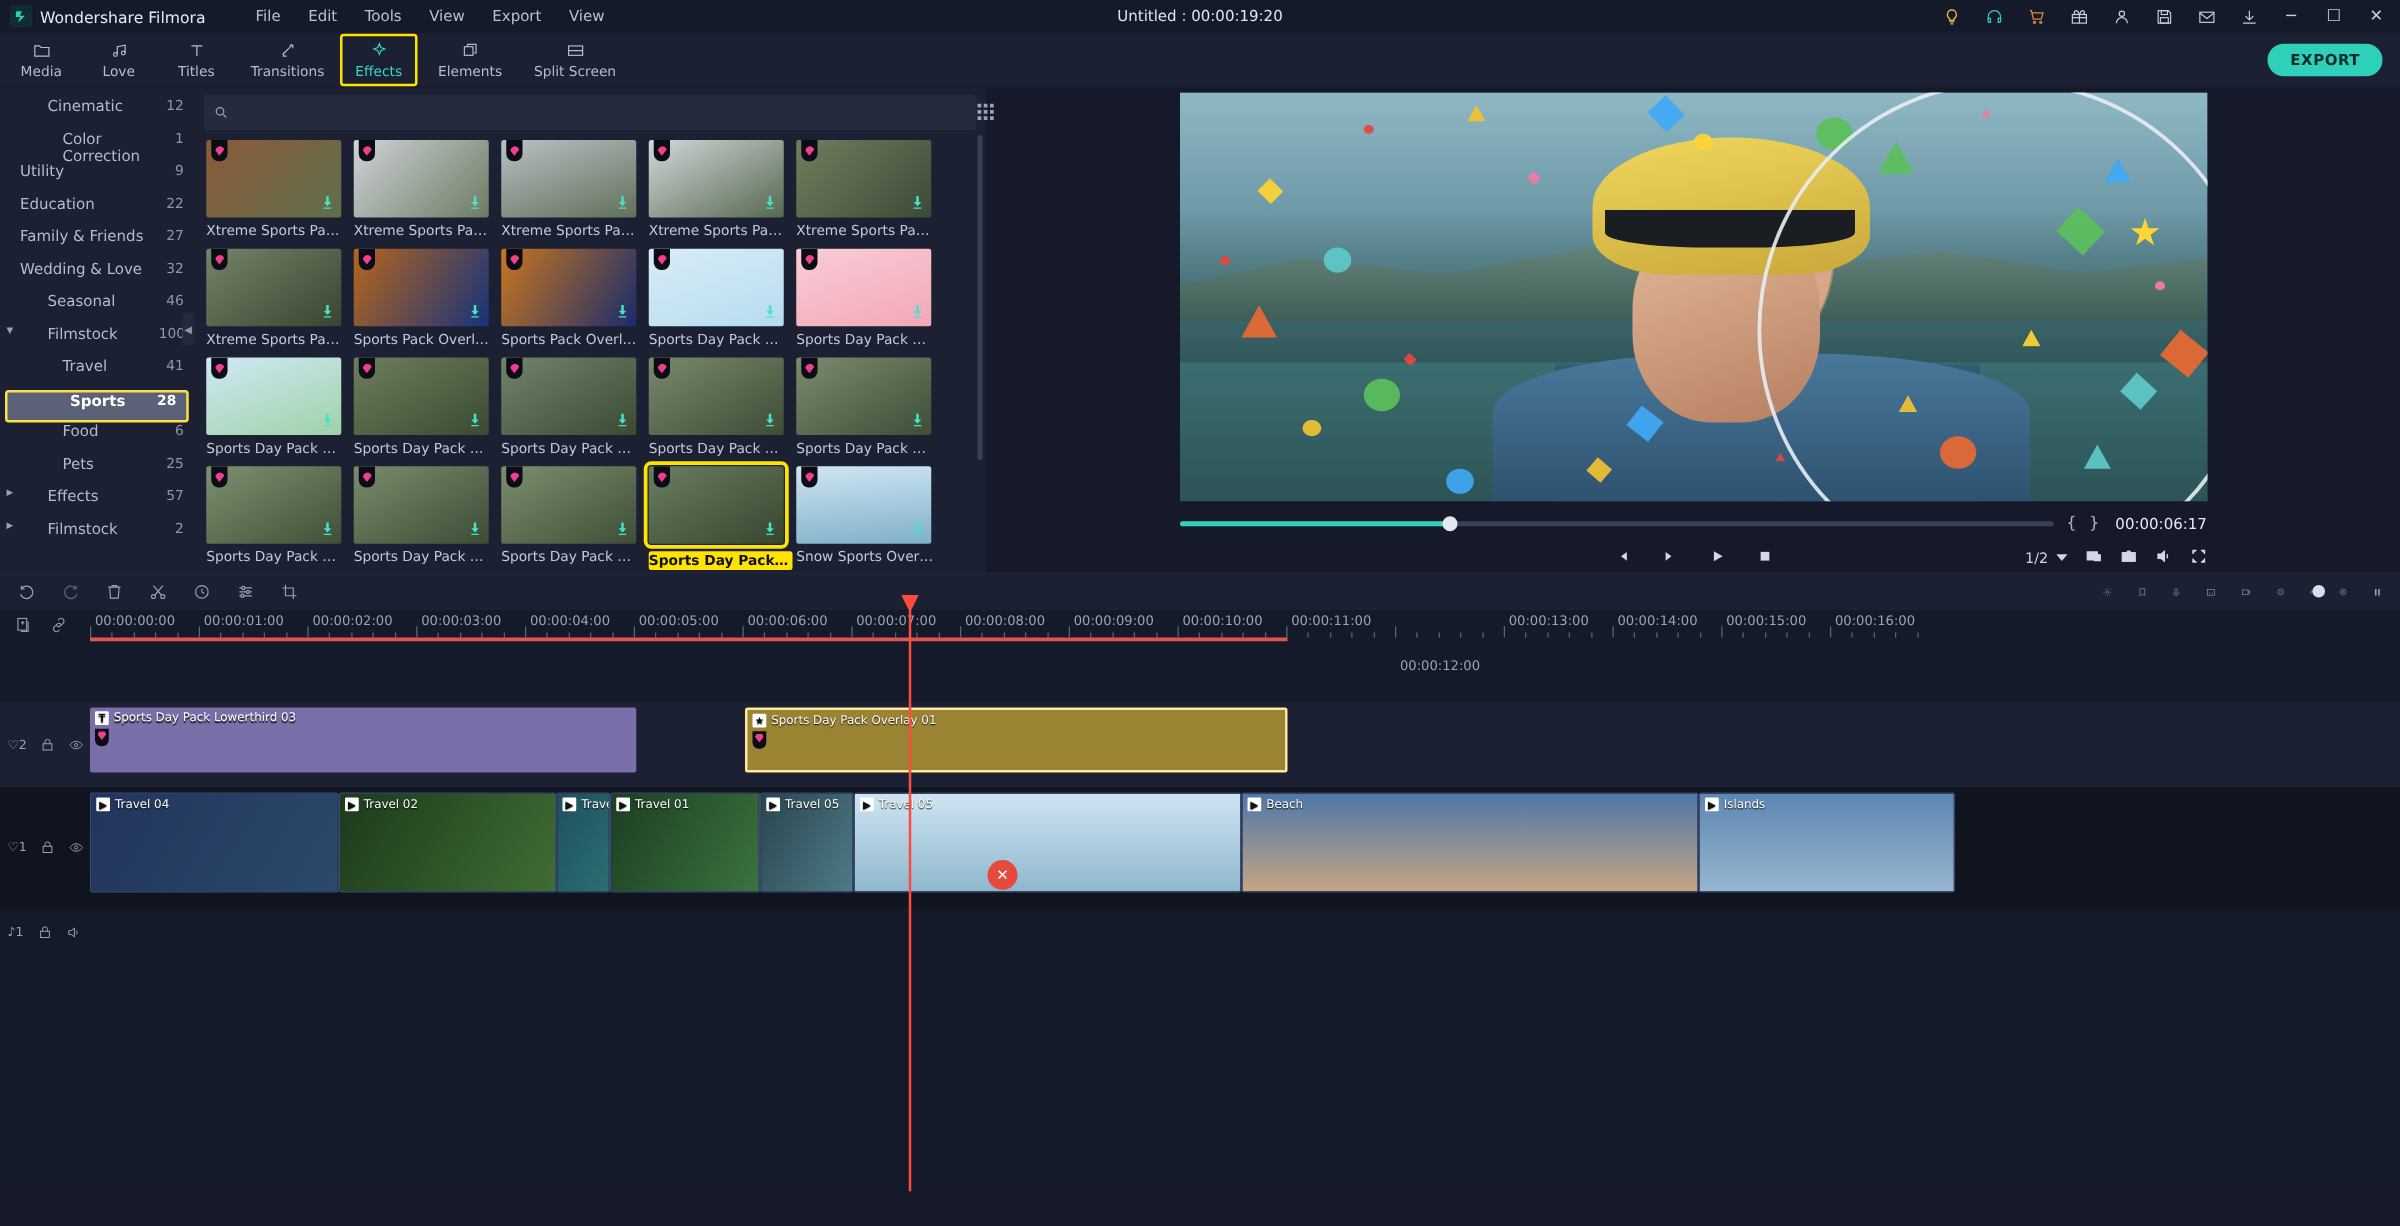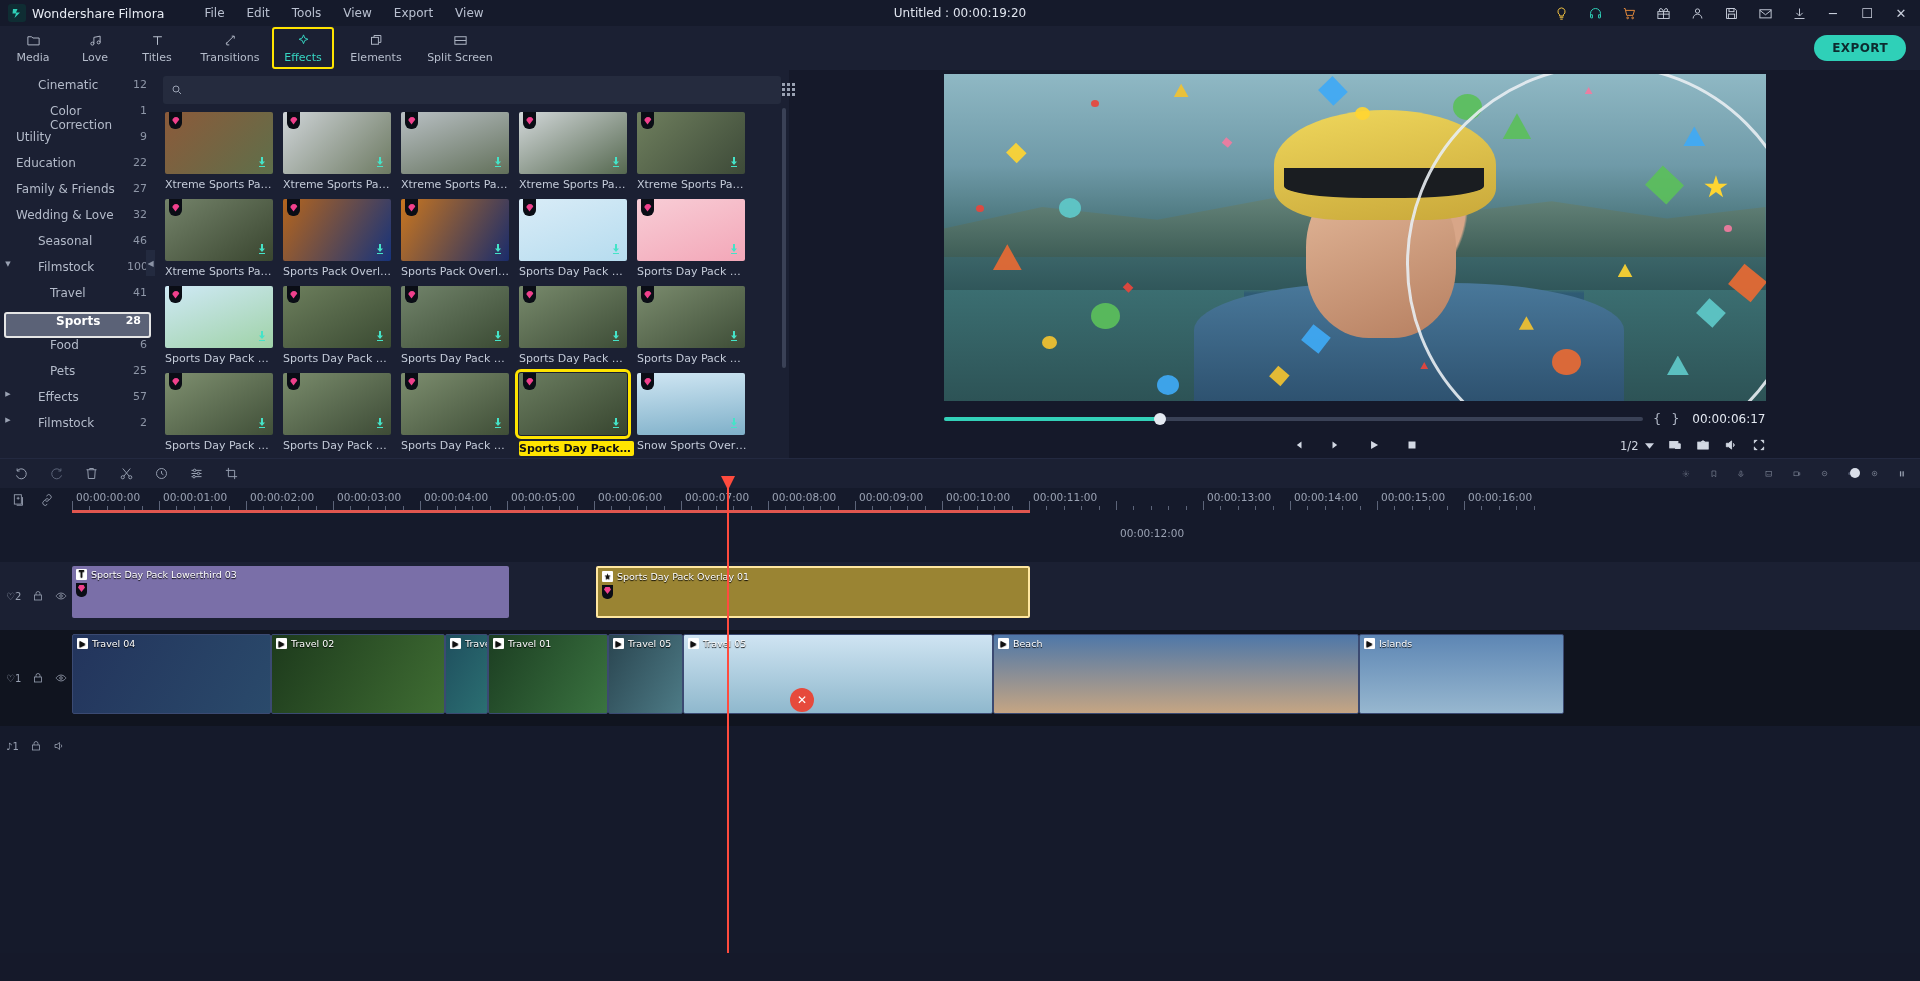--- a/index.html
+++ b/index.html
@@ -36,21 +36,21 @@
 
   
   .cats{ width:155px; background:#1b2033; padding-top:8px; position:relative; }
   .cat{ height:26px; display:flex; align-items:flex-start; font-size:12px; color:#b4bbca; position:relative; }
   .cat .arrow{ width:16px; text-align:center; font-size:7px; color:#9aa2b3; }
   .cat .nm{ flex:1; }
   .cat .ct{ width:28px; text-align:right; padding-right:8px; color:#8f97a8; font-size:11px; }
   .cat.l0 .nm{ padding-left:0; }
   .cat.l1 .nm{ padding-left:22px; }
   .cat.l2 .nm{ padding-left:34px; }
-  .cat.sel{ background:#5b6277; color:#fff; font-weight:bold; border:2px solid #e5e5e5; border-radius:3px;
+  .cat.sel{ background:#5b6277; color:#fff; font-weight:bold; border:2px solid #fde047; border-radius:3px;
             margin:0 4px; }
   .cat.sel .ct{ color:#fff; }
   .collapse-h{ position:absolute; right:0; top:180px; width:9px;height:26px; background:#232a3f;
                display:flex;align-items:center;justify-content:center;color:#8b93a5;font-size:8px; }
 
   
   .effects{ width:634px; background:#1b2033; display:flex; flex-direction:column; }
   .searchbar{ height:28px; margin:6px 8px 0 8px; background:#252b3e; border-radius:3px;
               display:flex; align-items:center; padding:0 8px; position:relative; }
   .searchbar svg{width:12px;height:12px;margin-right:7px;}

